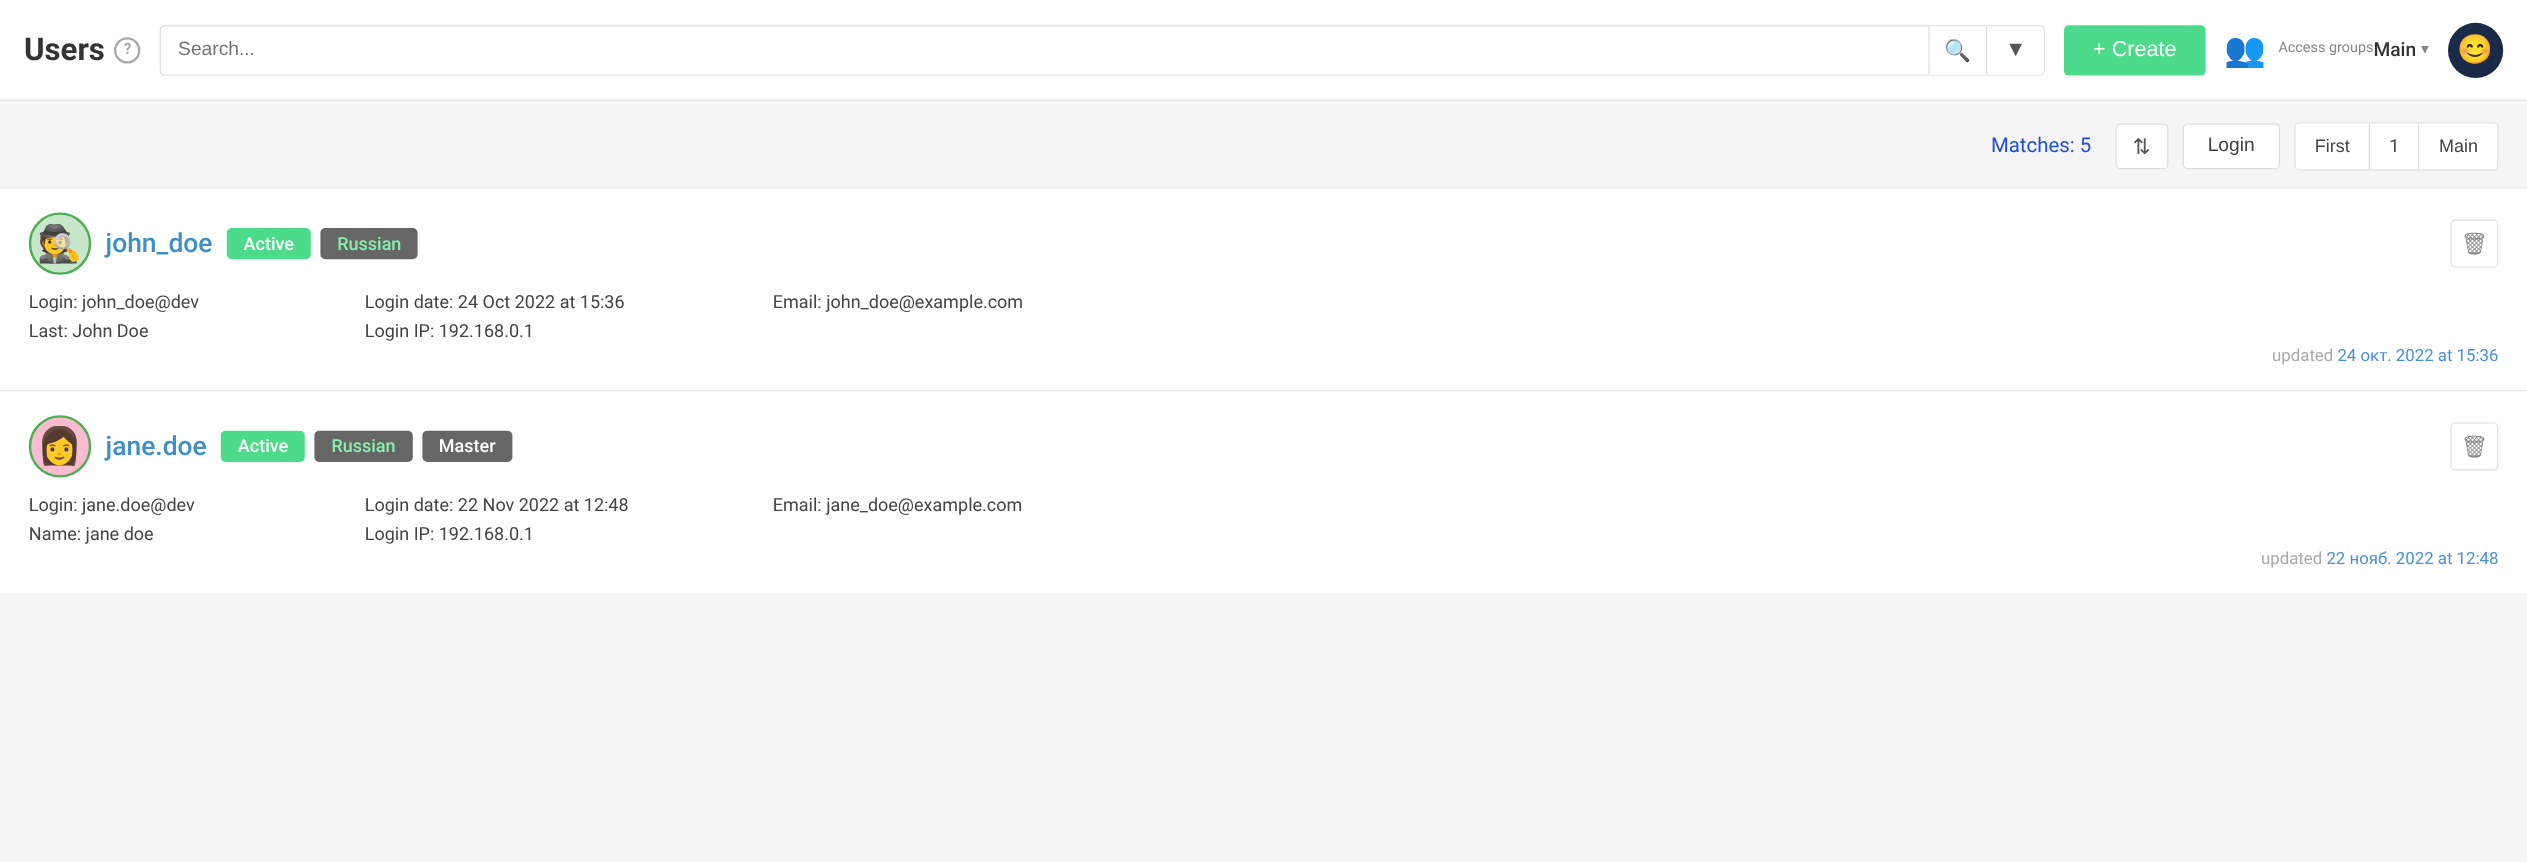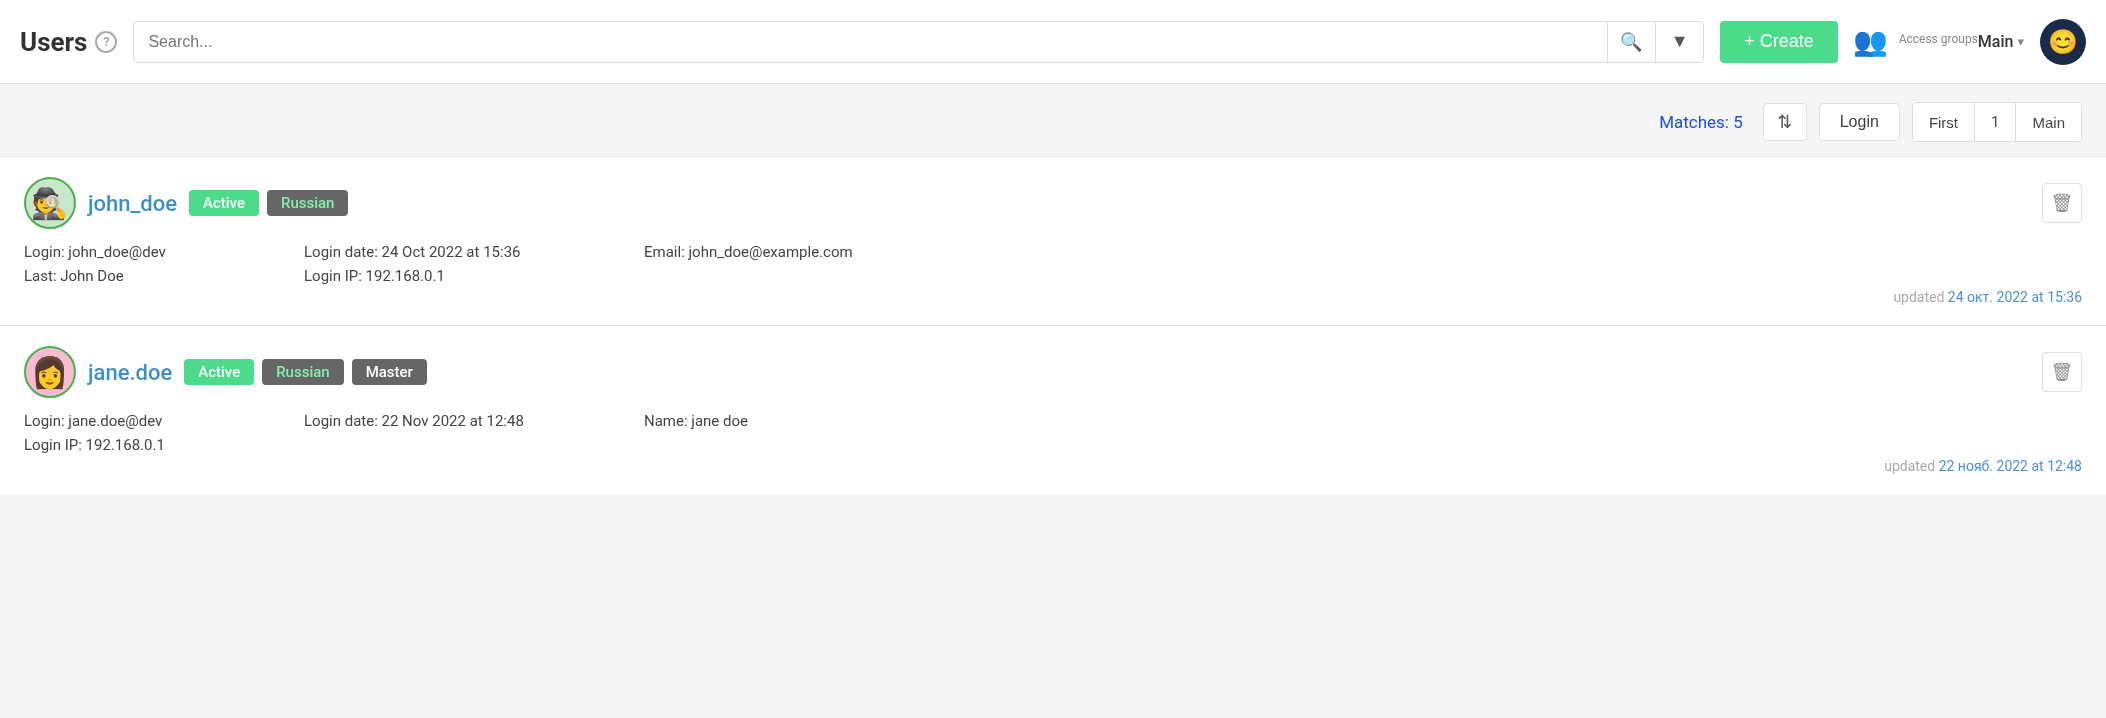--- a/index.html
+++ b/index.html
@@ -384,20 +384,21 @@
           <span class="badge badge-role">Master</span>
         </div>
       </div>
       <button class="delete-btn">
         <span>🗑</span>
       </button>
     </div>
     <div class="user-details">
       <span>Login: jane.doe@dev</span>
       <span>Login date: 22 Nov 2022 at 12:48</span>
+      <span>Email: jane_doe@example.com</span>
       <span>Name: jane doe</span>
       <span>Login IP: 192.168.0.1</span>
       <span></span>
     </div>
     <div class="updated-row">
       <span>updated&nbsp;</span>
       <span class="updated-date">22 нояб. 2022 at 12:48</span>
     </div>
   </div>
   </div>

